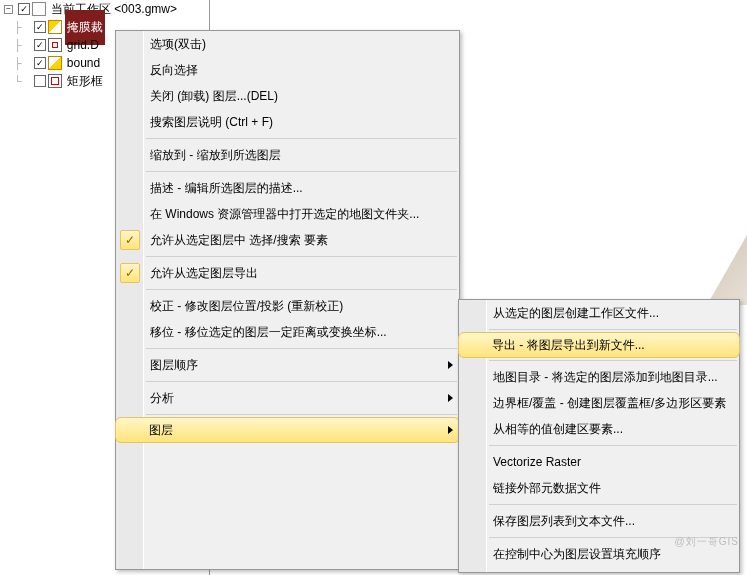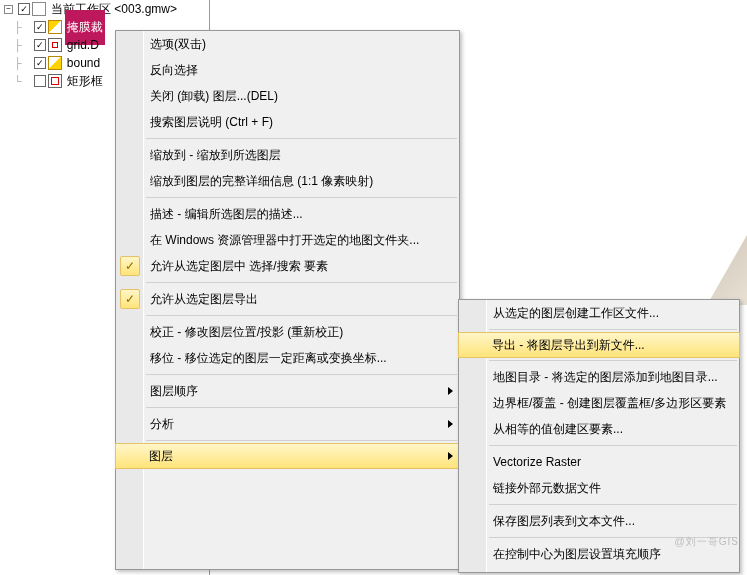--- a/index.html
+++ b/index.html
@@ -36,21 +36,21 @@
 .chk { width: 12px; height: 12px; border: 1px solid #666; display: inline-flex; align-items: center; justify-content: center; margin: 0 2px; font-size: 9px; line-height: 1; background: #fff; }
 .chk.on::after { content: "✓"; color: #000; }
 .layer-icon { width: 14px; height: 14px; display: inline-block; margin-right: 3px; }
 .ico-workspace { background: #fff; border: 1px solid #888; }
 .ico-mask { background: linear-gradient(135deg, #ffd200 50%, #fff 50%); border: 1px solid #b88800; }
 .ico-grid { background: #fff; border: 1px solid #666; box-shadow: inset 0 0 0 3px #fff, inset 0 0 0 4px #d00; }
 .ico-bound { background: linear-gradient(135deg, #fff 50%, #ffd200 50%); border: 1px solid #b88800; }
 .ico-rect { background: #fff; border: 1px solid #666; position: relative; }
 .ico-rect::after { content: ""; position: absolute; left: 2px; top: 2px; width: 6px; height: 6px; border: 1px solid #d00; }
 .tree-label { padding: 9px 2px; }
-.tree-label.sel { background: #be185d; color: #fff; }
+.tree-label.sel { background: #7f1d1d; color: #fff; }
 
 
 .menu {
   position: absolute;
   background: #f0f0f0;
   border: 1px solid #979797;
   box-shadow: 2px 2px 4px rgba(0,0,0,0.25);
 }
 .menu-gutter {
   position: absolute;
@@ -66,21 +66,21 @@
   align-items: center;
   padding-left: 34px;
   padding-right: 2px;
   white-space: nowrap;
   color: #000;
 }
 .menu-item.hover {
   background: linear-gradient(#fff6c8, #ffe47a);
   border: 1px solid #e5c365;
   margin: -1px;
-  border-radius: 0;
+  border-radius: 6px;
   padding-left: 33px;
 }
 .menu-sep {
   height: 1px;
   background: #d0d0d0;
   margin: 3px 2px 3px 30px;
 }
 .check-mark {
   position: absolute;
   left: 4px;
@@ -180,23 +180,20 @@
     <div class="menu-item">
       <span>关闭 (卸载) 图层...(DEL)</span>
     </div>
     <div class="menu-item">
       <span>搜索图层说明 (Ctrl + F)</span>
     </div>
     <div class="menu-sep"></div>
     <div class="menu-item">
       <span>缩放到 - 缩放到所选图层</span>
     </div>
-    <div class="menu-item">
-      <span>缩放到图层的完整详细信息 (1:1 像素映射)</span>
-    </div>
     <div class="menu-sep"></div>
     <div class="menu-item">
       <span>描述 - 编辑所选图层的描述...</span>
     </div>
     <div class="menu-item">
       <span>在 Windows 资源管理器中打开选定的地图文件夹...</span>
     </div>
     <div class="menu-item">
       <span class="check-mark"></span>
       <span>允许从选定图层中 选择/搜索 要素</span>

